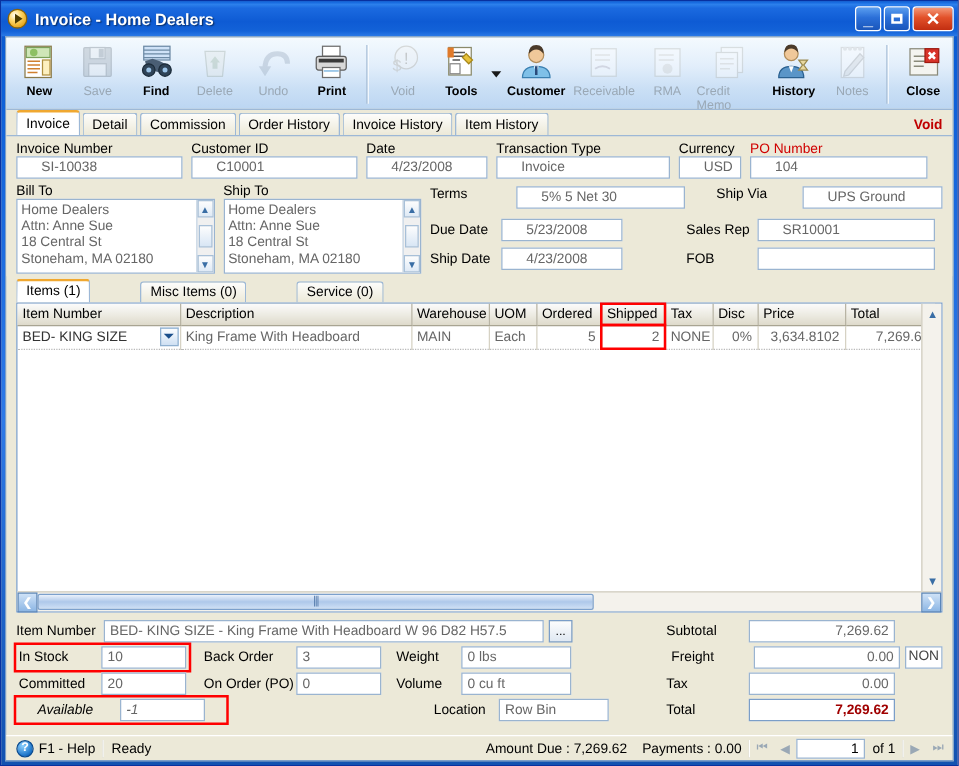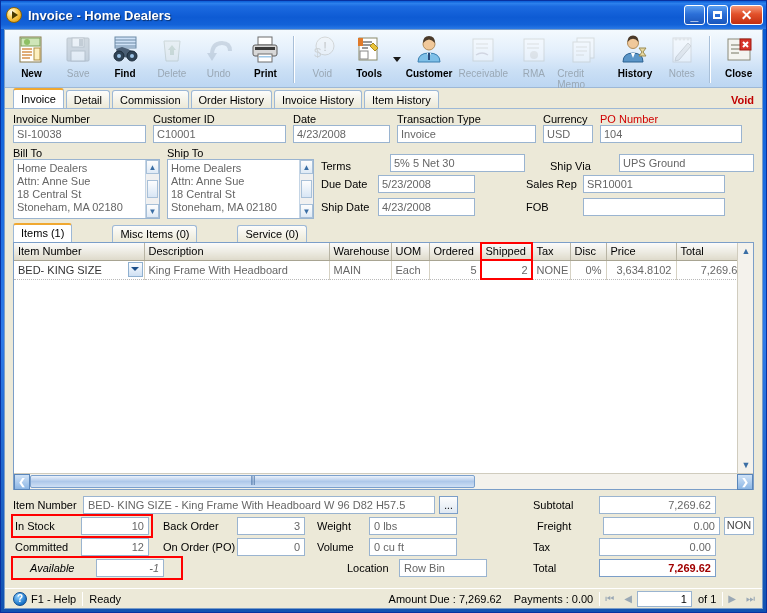--- a/index.html
+++ b/index.html
@@ -107,21 +107,21 @@
   .voidlabel {
     position: absolute; right: 8px; bottom: 2px;
     color: #c00000; font-weight: bold; font-size: 11px;
   }
 
   
   .formpanel { background: #ece9d8; padding: 4px 8px 2px 8px; }
   .flabel { font-size: 11px; color: #000; }
   .fld {
     border: 1px solid #9ab4d0; background: #fff; height: 18px;
-    font-size: 11px; color: #666; padding: 1px 3px; line-height: 15px;
+    font-size: 11px; color: #666; padding: 1px 19px; line-height: 15px;
     white-space: nowrap; overflow: hidden;
   }
   .red { color: #d00000; }
 
   .row1 { display: flex; align-items: flex-start; gap: 7px; }
   .col { display: flex; flex-direction: column; }
 
   
   .addrbox {
     border: 1px solid #9ab4d0; background: #fff; height: 60px;
@@ -189,21 +189,21 @@
 
   
   .detail {
     flex: 0 0 92px; margin: 4px 8px 2px 8px;
     display: flex; gap: 0; font-size: 11px;
   }
   .dleft { flex: 0 0 462px; }
   .drow { display: flex; align-items: center; height: 21px; gap: 4px; }
   .dlabel { font-size: 11px; color: #000; white-space: nowrap; }
   .dfield { border: 1px solid #9ab4d0; background: #fff; height: 18px; font-size: 11px; color: #666; padding: 1px 4px; line-height: 15px; overflow:hidden; white-space:nowrap; }
-  .dfield.num { text-align: right; }
+  .dfield.num { text-align: left; }
   .ellipsis-btn {
     width: 19px; height: 18px; border: 1px solid #7b9ec8;
     background: linear-gradient(to bottom,#fdfdfd,#dfe8f2);
     display: flex; align-items: flex-end; justify-content: center;
     font-size: 10px; color: #000; line-height: 9px; padding-bottom:3px;
   }
   .hlred { outline: 2px solid #f00; outline-offset: 0px; }
   .dright { flex: 1 1 auto; }
   .totrow { display: flex; align-items: center; height: 21px; justify-content: flex-end; gap: 4px; }
   .totlabel { width: 62px; text-align: left; }
@@ -535,25 +535,25 @@
             <div>Stoneham, MA 02180</div>
             <div class="vscroll">
               <div class="sbtn">▲</div>
               <div class="sthumb"></div>
               <div class="sbtn">▼</div>
             </div>
           </div>
         </div>
 
         <div style="flex:1 1 auto; padding-top:2px;">
-          <div style="display:flex; align-items:flex-end; height:23px; gap:17px;">
+          <div style="display:flex; align-items:flex-start; height:23px; gap:17px;">
             <div class="flabel" style="width:52px">Terms</div>
             <div class="fld" style="width:135px">5% 5 Net 30</div>
             <div class="flabel" style="width:52px; margin-left:8px;">Ship Via</div>
-            <div class="fld" style="width:135px">UPS Ground</div>
+            <div class="fld" style="width:112px">UPS Ground</div>
           </div>
           <div style="display:flex; align-items:center; height:23px; gap:5px;">
             <div class="flabel" style="width:52px">Due Date</div>
             <div class="fld" style="width:97px">5/23/2008</div>
             <div class="flabel" style="width:52px; margin-left:46px;">Sales Rep</div>
             <div class="fld" style="width:142px">SR10001</div>
           </div>
           <div style="display:flex; align-items:center; height:23px; gap:5px;">
             <div class="flabel" style="width:52px">Ship Date</div>
             <div class="fld" style="width:97px">4/23/2008</div>
@@ -651,21 +651,21 @@
             <div class="dfield num" style="width:68px">10</div>
           </div>
           <div class="dlabel" style="width:70px; margin-left:8px;">Back Order</div>
           <div class="dfield num" style="width:68px">3</div>
           <div class="dlabel" style="width:48px; margin-left:8px;">Weight</div>
           <div class="dfield" style="width:88px">0 lbs</div>
         </div>
         <div class="drow">
           <div style="display:flex; align-items:center; gap:4px; padding:1px 2px;">
             <div class="dlabel" style="width:62px">Committed</div>
-            <div class="dfield num" style="width:68px">12</div>
+            <div class="dfield num" style="width:68px">20</div>
           </div>
           <div class="dlabel" style="width:70px; margin-left:8px;">On Order (PO)</div>
           <div class="dfield num" style="width:68px">0</div>
           <div class="dlabel" style="width:48px; margin-left:8px;">Volume</div>
           <div class="dfield" style="width:88px">0 cu ft</div>
         </div>
         <div class="drow">
           <div class="hlred" style="display:flex; align-items:center; gap:4px; padding:1px 17px;font-style:italic;">
             <div class="dlabel" style="width:62px">Available</div>
             <div class="dfield num" style="width:68px">-1</div>

